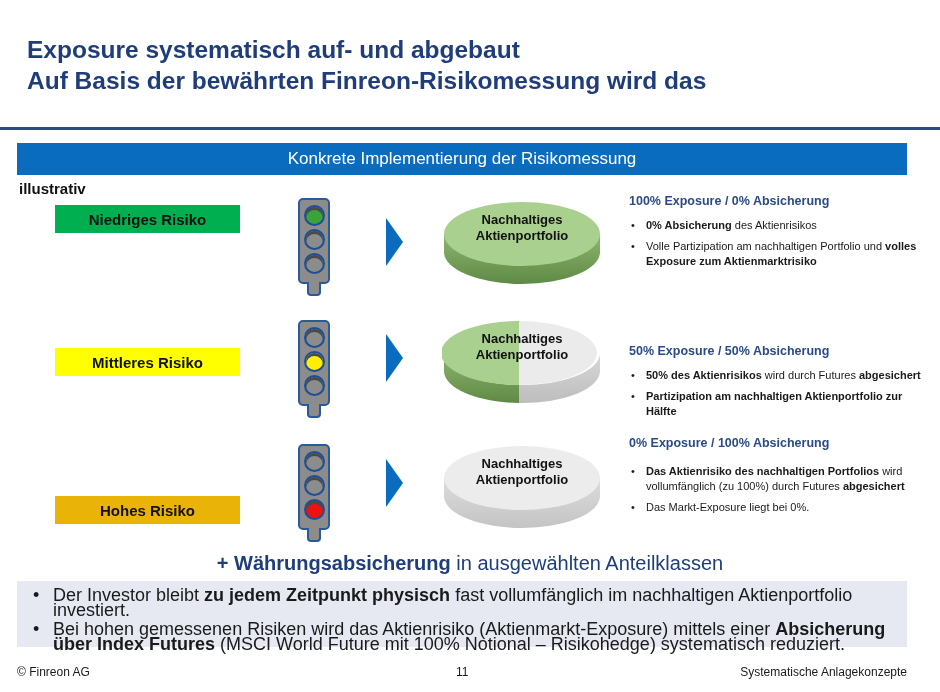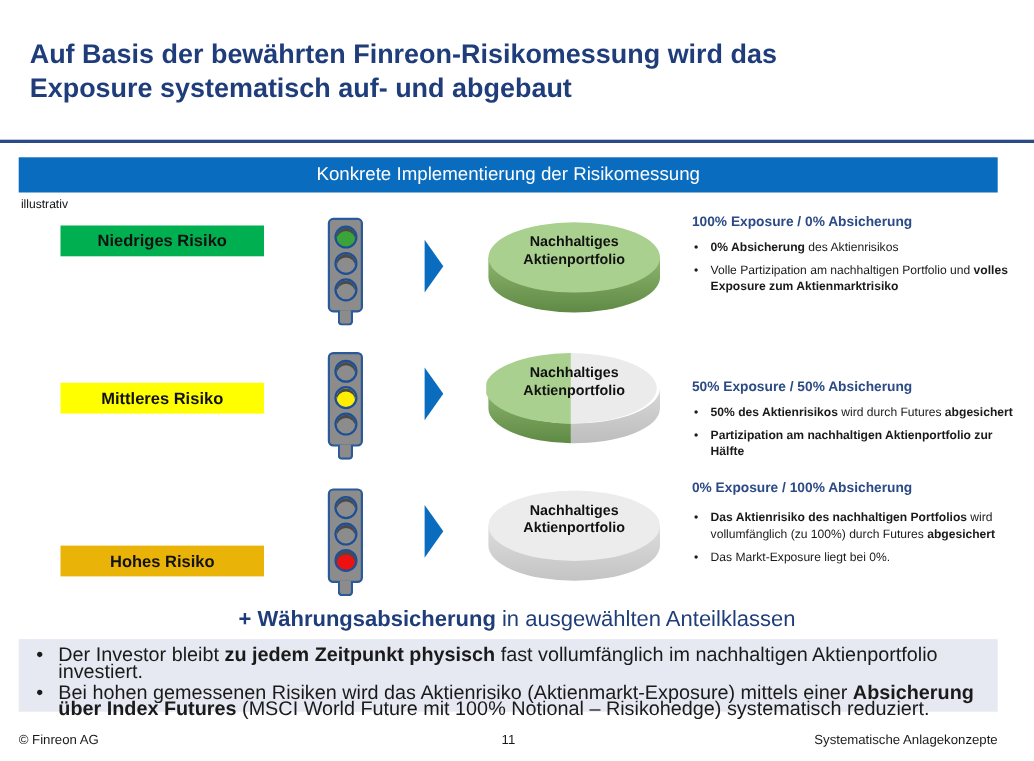--- a/index.html
+++ b/index.html
@@ -3,21 +3,21 @@
 <meta charset="utf-8">
 <style>
   html, body { margin:0; padding:0; }
   body { width:940px; height:692px; background:#ffffff; position:relative; overflow:hidden;
          font-family:"Liberation Sans", "DejaVu Sans", sans-serif; color:#1a1a1a; }
   .abs { position:absolute; }
   .title { left:27px; top:34px; width:880px; font-size:24.5px; font-weight:bold; color:#1f3d7a; line-height:31px; }
   .title-rule { left:0; top:127px; width:940px; height:3px; background:#2b4a86; }
   .banner { left:17px; top:143px; width:890px; height:32px; background:#0a6cbf; color:#fff;
             font-size:17px; font-weight:normal; display:flex; align-items:center; justify-content:center; }
-  .illustrativ { left:19px; top:180px; font-size:11px; font-weight:normal; color:#111; }
+  .illustrativ { left:19px; top:180px; font-size:15px; font-weight:bold; color:#111; }
   .risk { left:55px; width:185px; height:28px; display:flex; align-items:center; justify-content:center;
           font-size:15px; font-weight:bold; color:#111; }
   .light { left:298px; width:32px; }
   .light .body { position:absolute; left:0; top:0; width:28px; height:82px; background:#8c8c8c;
                  border:2px solid #2a5a9a; border-radius:5px; }
   .light .pole { position:absolute; left:9px; top:84px; width:10px; height:12px; background:#8c8c8c;
                  border:2px solid #2a5a9a; border-top:none; border-radius:0 0 4px 4px; }
   .lamp { position:absolute; left:4px; width:17px; height:17px; border-radius:50%; border:2px solid #1d4f96;
           background:#8c8c8c; box-shadow: inset 0 3px 0 #4a4a4a; }
   .lamp.on-green { background:#3aa33a; }
@@ -40,22 +40,22 @@
   .summary { left:17px; top:581px; width:890px; height:66px; background:#e6e9f2; }
   .summary ul { margin:0; padding:7px 0 0 0; list-style:none; }
   .summary li { position:relative; padding-left:36px; font-size:18px; line-height:15px; color:#1a1a1a; margin-bottom:4px; }
   .summary li::before { content:"•"; position:absolute; left:16px; top:0; }
   .footer { top:665px; font-size:12px; color:#1a1a1a; }
 </style>
 </head>
 <body>
 
 <div class="abs title">
+  <div>Exposure systematisch auf- und abgebaut</div>
   <div>Auf Basis der bewährten Finreon-Risikomessung wird das</div>
-  <div>Exposure systematisch auf- und abgebaut</div>
 </div>
 <div class="abs title-rule"></div>
 
 <div class="abs banner">Konkrete Implementierung der Risikomessung</div>
 <div class="abs illustrativ">illustrativ</div>
 
 <div class="abs risk" style="top:205px;background:#00b050;">Niedriges Risiko</div>
 <div class="abs light" style="top:198px;">
   <div class="body">
     <div class="lamp on-green" style="top:5px;"></div>

